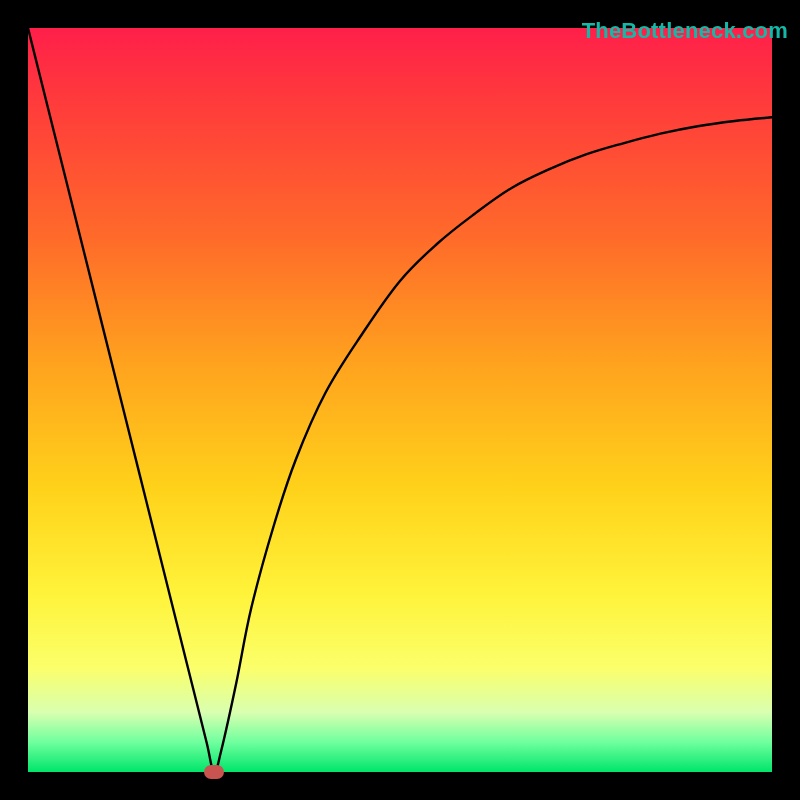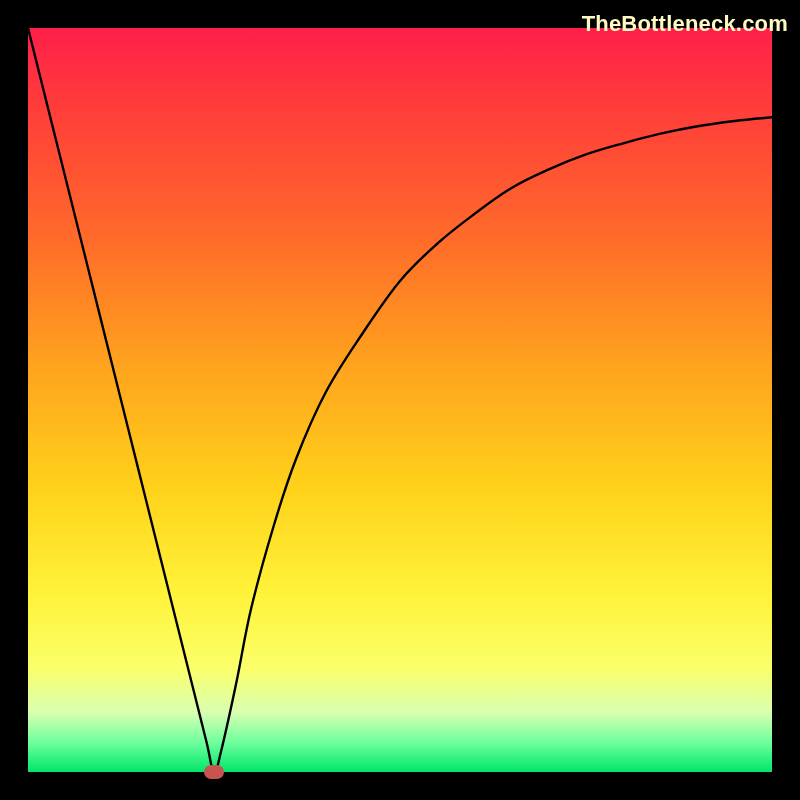--- a/index.html
+++ b/index.html
@@ -25,26 +25,26 @@
       #ffd21a 62%,
       #fff33a 76%,
       #fbff6a 86%,
       #d9ffb0 92%,
       #6fff9e 96%,
       #00e56a 100%
     );
   }
   .watermark {
     position: absolute;
-    top: 11px;
+    top: 18px;
     right: 12px;
     font-family: Arial, Helvetica, sans-serif;
     font-size: 22px;
     font-weight: 600;
-    color: #fef9c3;
+    color: #14b8a6;
     letter-spacing: 0.2px;
     user-select: none;
   }
   .curve {
     position: absolute;
     left: 0; top: 0;
     width: 744px;
     height: 744px;
   }
   .marker {

